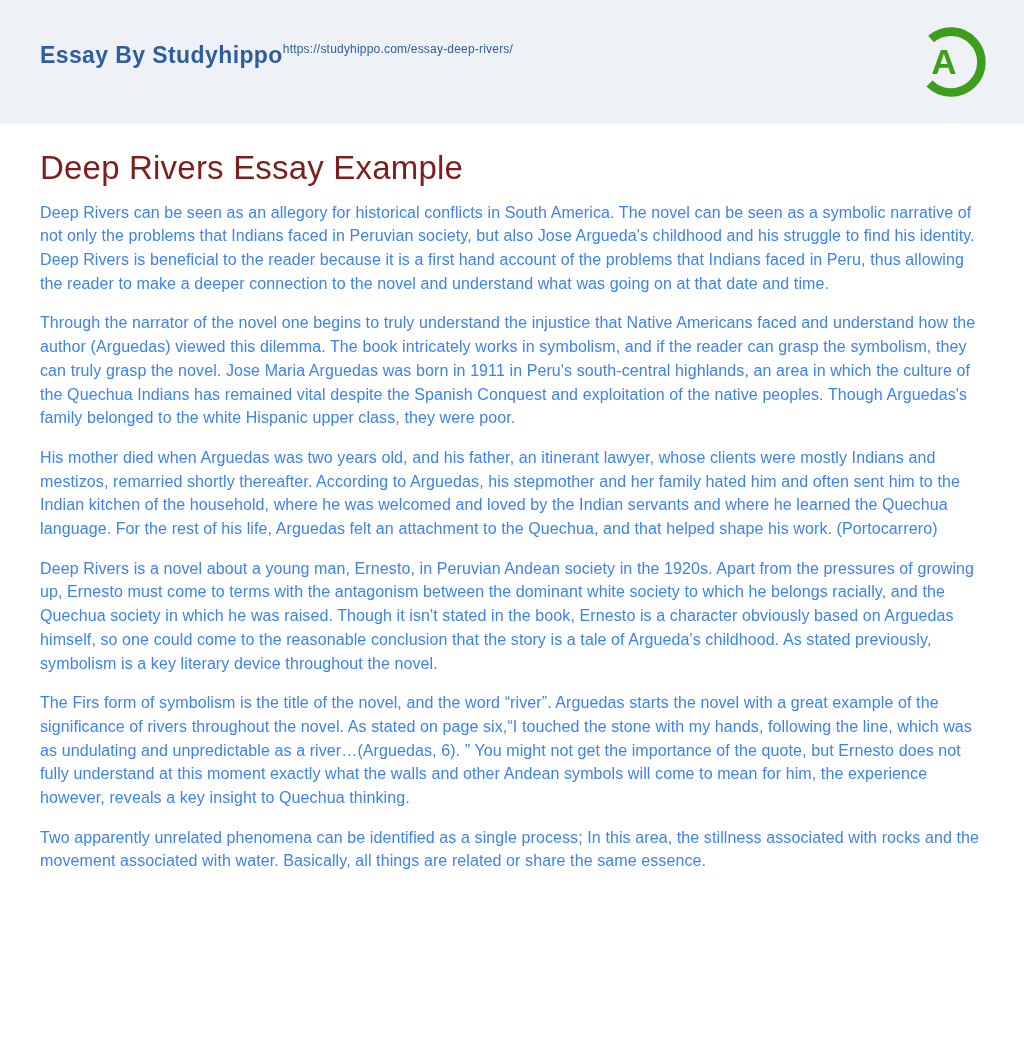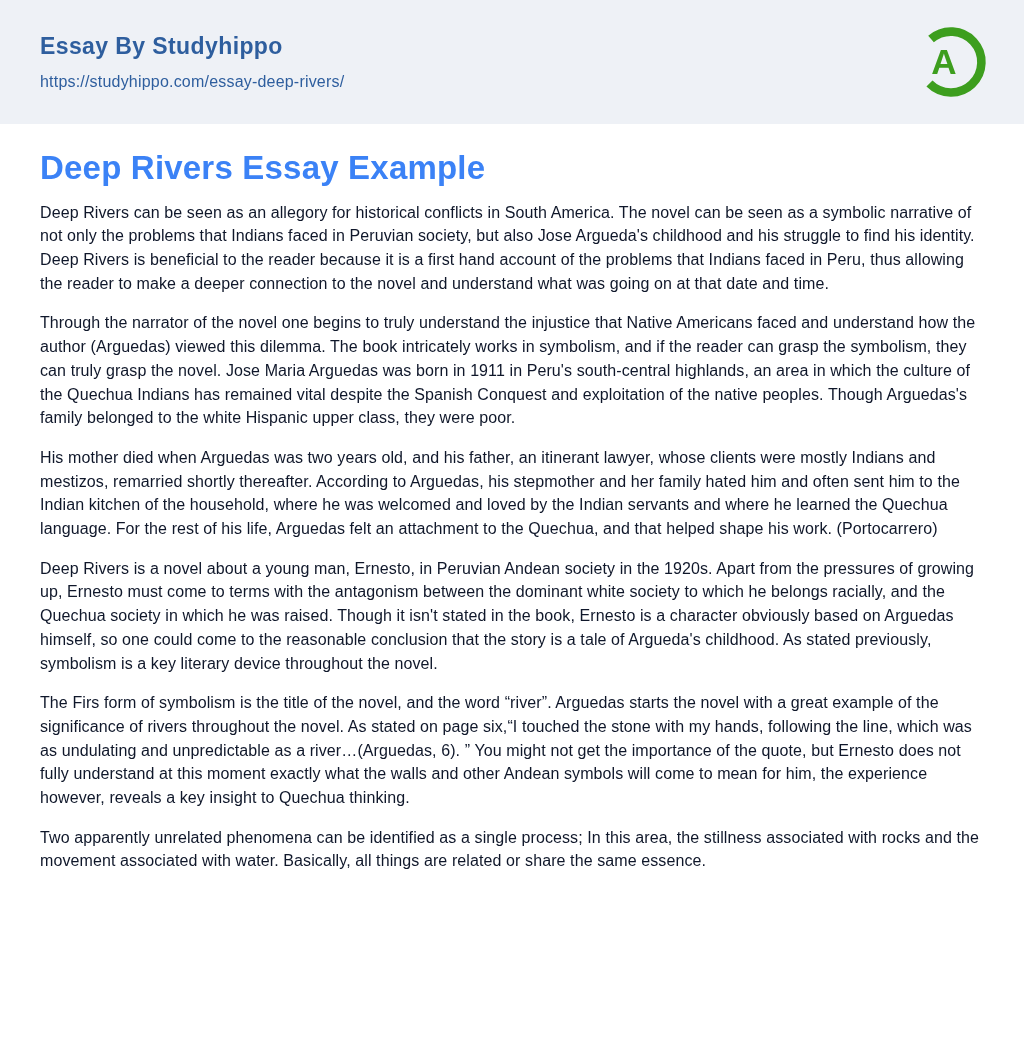--- a/index.html
+++ b/index.html
@@ -16,59 +16,59 @@
     background: #ffffff;
   }
   .page-header {
     background: #eef1f6;
     height: 124px;
     display: flex;
     align-items: center;
     justify-content: space-between;
     padding: 0 34px 0 40px;
   }
-  .header-text { display: flex; flex-direction: column; }
+  .header-text { display: flex; flex-direction: row; }
   .site-title {
     color: #2e5e9e;
     font-size: 23px;
     font-weight: 700;
     letter-spacing: 0.4px;
     margin: 0 0 13px 0;
   }
   .essay-url {
     color: #2e5e9e;
-    font-size: 16px;
+    font-size: 12px;
     letter-spacing: 0.2px;
     text-decoration: none;
     cursor: pointer;
   }
   .logo { width: 78px; height: 78px; }
   .logo svg { display: block; width: 78px; height: 78px; }
   .logo text {
     font-family: "Liberation Sans", sans-serif;
     font-weight: 600;
   }
   main.content {
     padding: 24px 40px 60px 40px;
   }
   h1.essay-title {
     margin: 0 0 13px 0;
     font-size: 33px;
     line-height: 1.2;
-    font-weight: 700;
+    font-weight: 400;
     letter-spacing: 0.2px;
-    color: #3b82f6;
+    color: #7f1d1d;
   }
   p.essay-paragraph {
     margin: 0 0 16px 0;
     max-width: 948px;
     font-size: 16px;
     line-height: 23.7px;
     letter-spacing: 0.1px;
-    color: #0f172a;
+    color: #3b82f6;
   }
   p.essay-paragraph:last-child { margin-bottom: 0; }
 </style>
 </head>
 <body>
 
 <div class="page">
 
   <header class="page-header">
     <div class="header-text">

